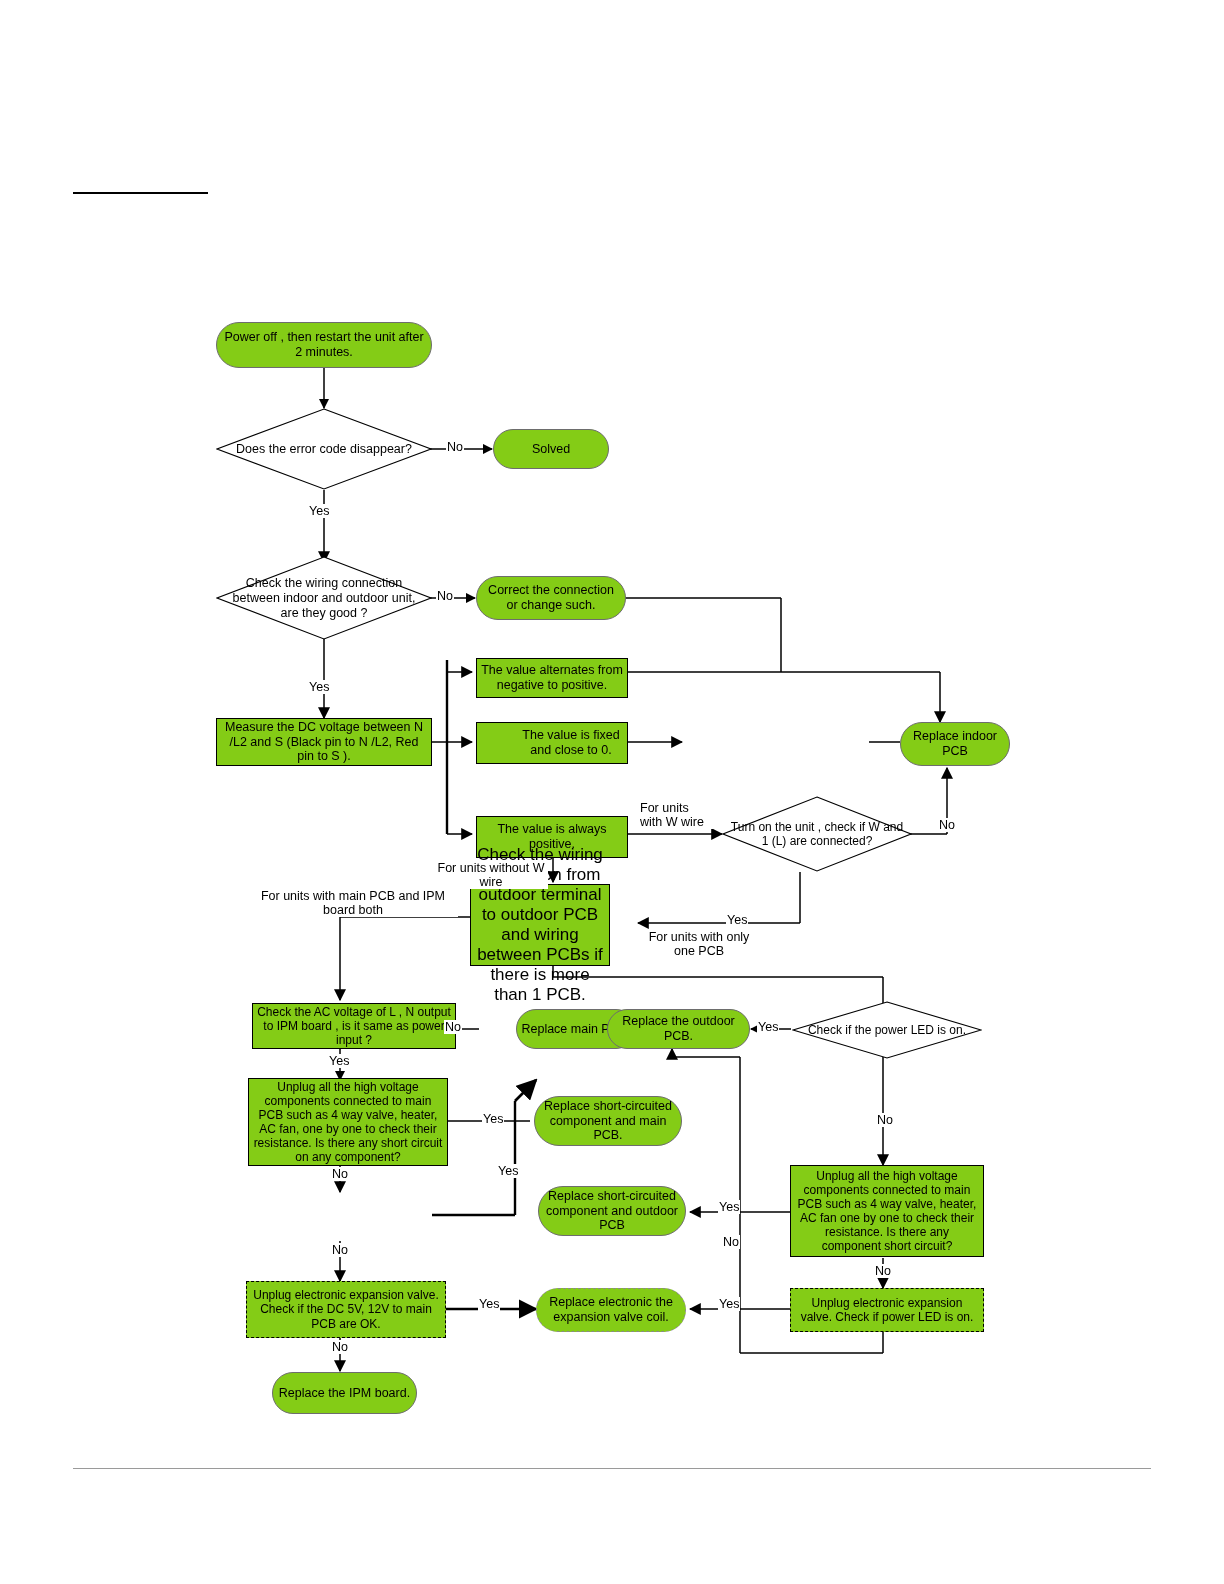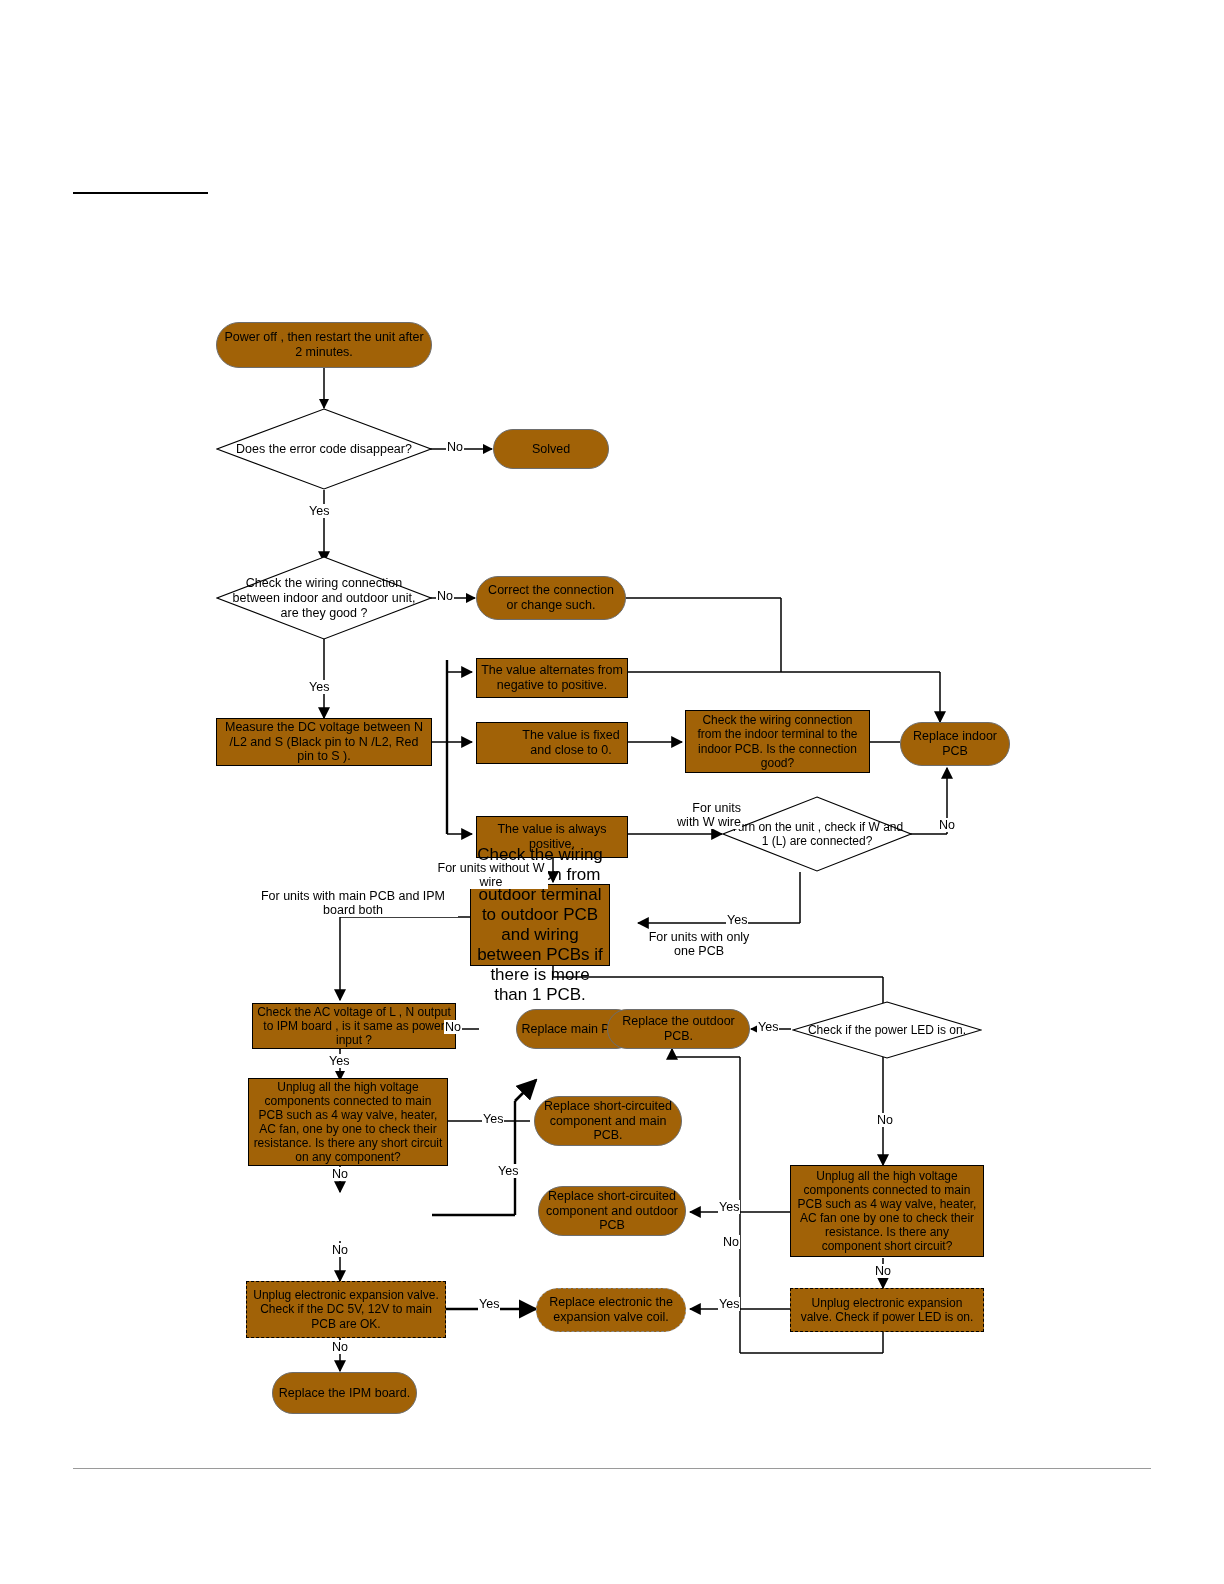--- a/index.html
+++ b/index.html
@@ -26,21 +26,21 @@
   .node {
     position: absolute;
     box-sizing: border-box;
     display: flex;
     align-items: center;
     justify-content: center;
     text-align: center;
     color: #000000;
     font-size: 12.5px;
     line-height: 1.18;
-    background: #a16207;
+    background: #84cc16;
     z-index: 2;
   }
   .node .inner { width: 100%; padding: 0 4px; }
   .rect {
     border: 1.3px solid #000000;
   }
   .rect-dashed {
     border: 1.4px dashed #000000;
   }
   .stadium {
@@ -226,23 +226,20 @@
   </div>
 
   <div class="node rect" style="left:476px; top:722px; width:152px; height:42px;padding-left:38px;">
     <div class="inner">The value is fixed and close to 0.</div>
   </div>
 
   <div class="node rect" style="left:476px; top:816px; width:152px; height:42px;">
     <div class="inner">The value is always positive.</div>
   </div>
 
-  <div class="node rect" style="left:685px; top:710px; width:185px; height:63px; font-size:12px;">
-    <div class="inner">Check the wiring connection from the indoor terminal to the indoor PCB. Is the connection good?</div>
-  </div>
 
   <div class="node stadium" style="left:900px; top:722px; width:110px; height:44px;">
     <div class="inner">Replace indoor PCB</div>
   </div>
 
   <div class="diamond-wrap" style="left:722px; top:796px; width:190px; height:76px;">
     <svg width="190" height="76" viewBox="0 0 190 76" xmlns="http://www.w3.org/2000/svg">
       <polygon points="95,1 189,38 95,75 1,38" fill="#fff" stroke="#000" stroke-width="1.1"></polygon>
     </svg>
     <div class="diamond-label" style="padding:0 8px; font-size:12px;">Turn on the unit , check if W and  1 (L) are connected?</div>
@@ -305,21 +302,21 @@
   </div>
 
   <div class="edge-label" style="left:446px; top:440px;">No</div>
 
   <div class="edge-label" style="left:308px; top:504px;">Yes</div>
 
   <div class="edge-label" style="left:436px; top:589px;">No</div>
 
   <div class="edge-label" style="left:308px; top:680px;">Yes</div>
 
-  <div class="edge-label multi" style="left:668px; top:801px; width:72px; text-align:right; line-height:1.12;">For units with W wire</div>
+  <div class="edge-label multi" style="left:639px; top:801px; width:72px; text-align:left; line-height:1.12;">For units with W wire</div>
 
   <div class="edge-label" style="left:938px; top:818px;">No</div>
 
   <div class="edge-label multi" style="left:434px; top:861px; width:112px; line-height:1.12;">For units without W wire</div>
 
   <div class="edge-label" style="left:726px; top:913px;">Yes</div>
 
   <div class="edge-label multi" style="left:640px; top:930px; width:116px; text-align:center; line-height:1.12;">For units with only one PCB</div>
 
   <div class="edge-label multi" style="left:248px; top:889px; width:208px; text-align:center; line-height:1.12;">For units with  main PCB and IPM board both</div>

